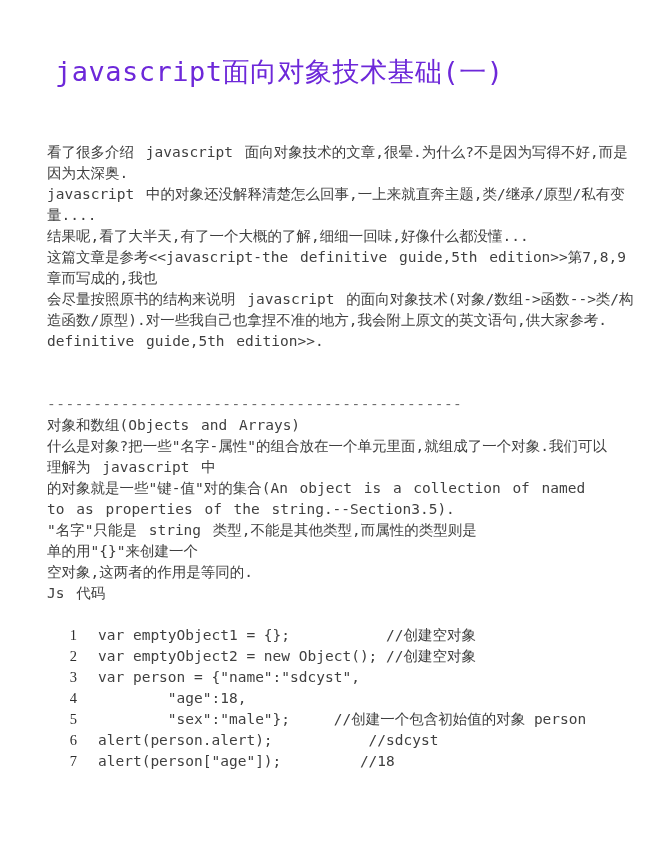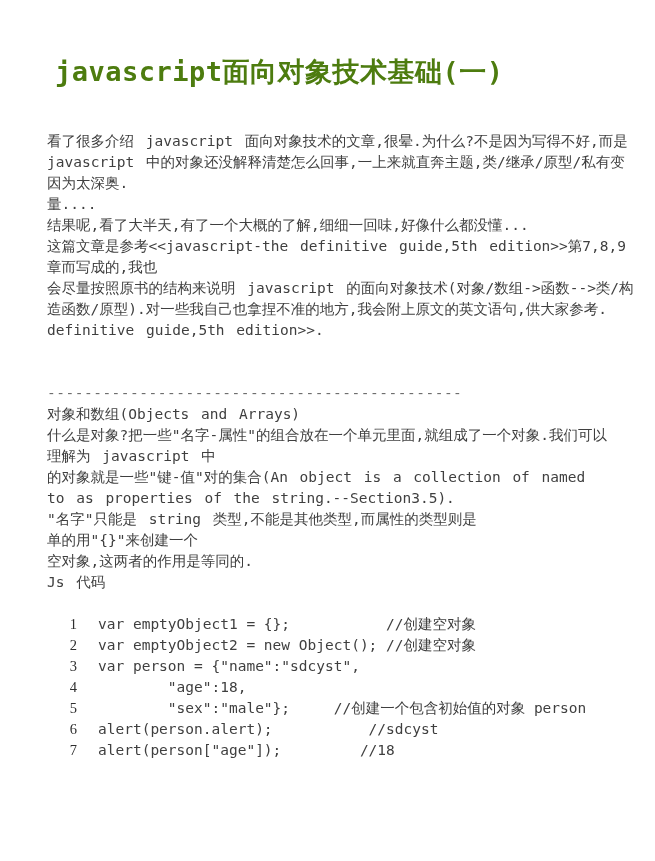--- a/index.html
+++ b/index.html
@@ -16,27 +16,27 @@
     font-family: "DejaVu Sans Mono", "Liberation Mono", monospace;
     color: #3f3f3f;
   }
   .content {
     padding: 0 41px 0 47px;
   }
   .doc-title {
     margin: 52px 0 0 8px;
     font-size: 27px;
     line-height: 40px;
-    font-weight: bold;
-    color: #4d7c0f;
+    font-weight: normal;
+    color: #6d28d9;
     white-space: nowrap;
     letter-spacing: 0.5px;
   }
   .intro-block {
-    margin-top: 39px;
+    margin-top: 50px;
   }
   .section-block {
     margin-top: 42px;
   }
   .tline {
     font-size: 14.5px;
     line-height: 21px;
     white-space: pre;
     word-spacing: 3px;
   }
@@ -77,22 +77,22 @@
 </head>
 <body>
 
 <div class="page">
   <div class="content">
 
     <h1 class="doc-title">javascript面向对象技术基础(一)</h1>
 
     <div class="intro-block">
         <div class="tline">看了很多介绍 javascript 面向对象技术的文章,很晕.为什么?不是因为写得不好,而是</div>
+        <div class="tline">因为太深奥.</div>
         <div class="tline">javascript 中的对象还没解释清楚怎么回事,一上来就直奔主题,类/继承/原型/私有变</div>
-        <div class="tline">因为太深奥.</div>
         <div class="tline">量....</div>
         <div class="tline">结果呢,看了大半天,有了一个大概的了解,细细一回味,好像什么都没懂...</div>
         <div class="tline">这篇文章是参考&lt;&lt;javascript-the definitive guide,5th edition&gt;&gt;第7,8,9</div>
         <div class="tline">章而写成的,我也</div>
         <div class="tline">会尽量按照原书的结构来说明 javascript 的面向对象技术(对象/数组-&gt;函数--&gt;类/构</div>
         <div class="tline">造函数/原型).对一些我自己也拿捏不准的地方,我会附上原文的英文语句,供大家参考.</div>
         <div class="tline">definitive guide,5th edition&gt;&gt;.</div>
       </div>
 
     <div class="section-block">

